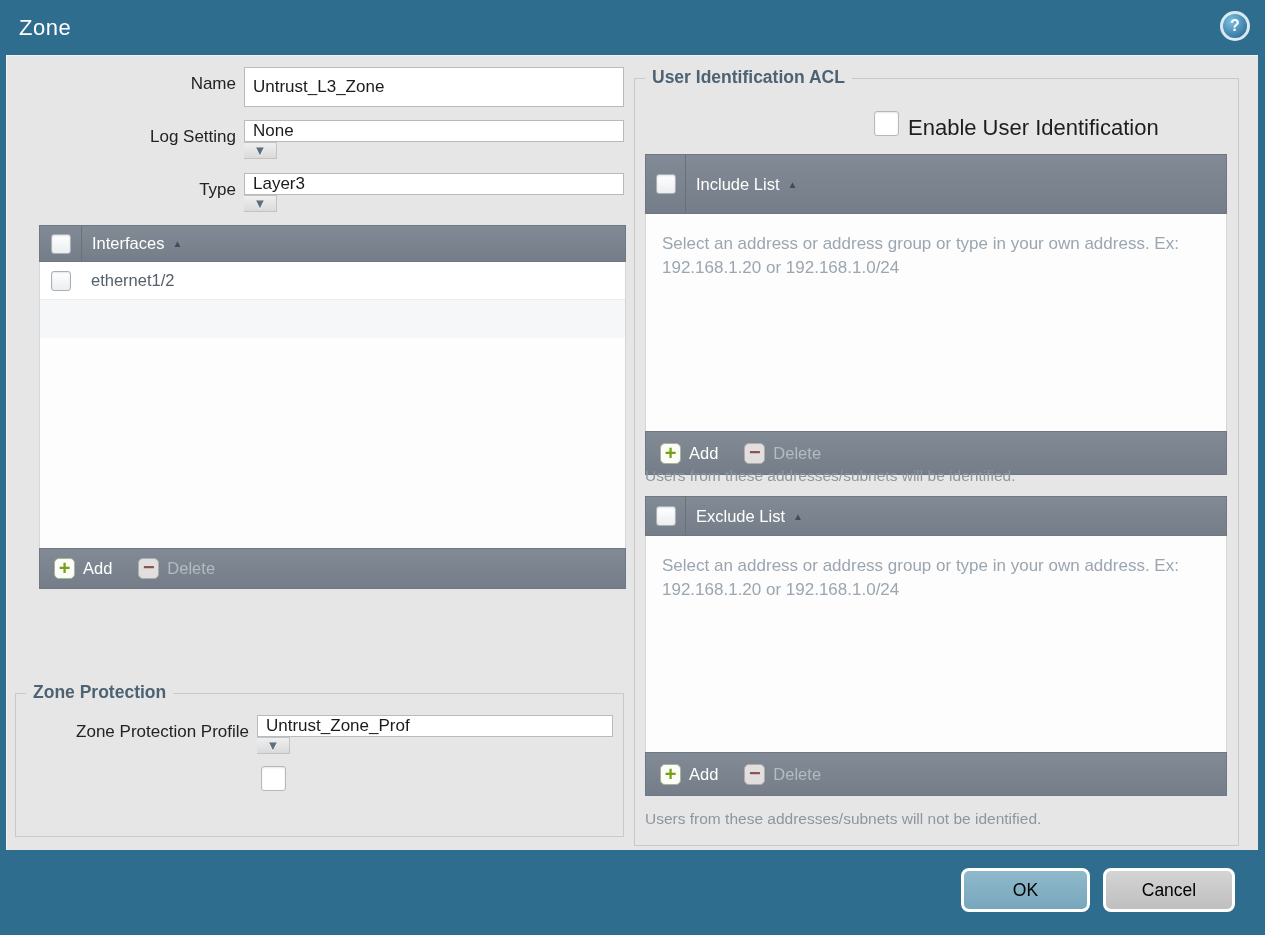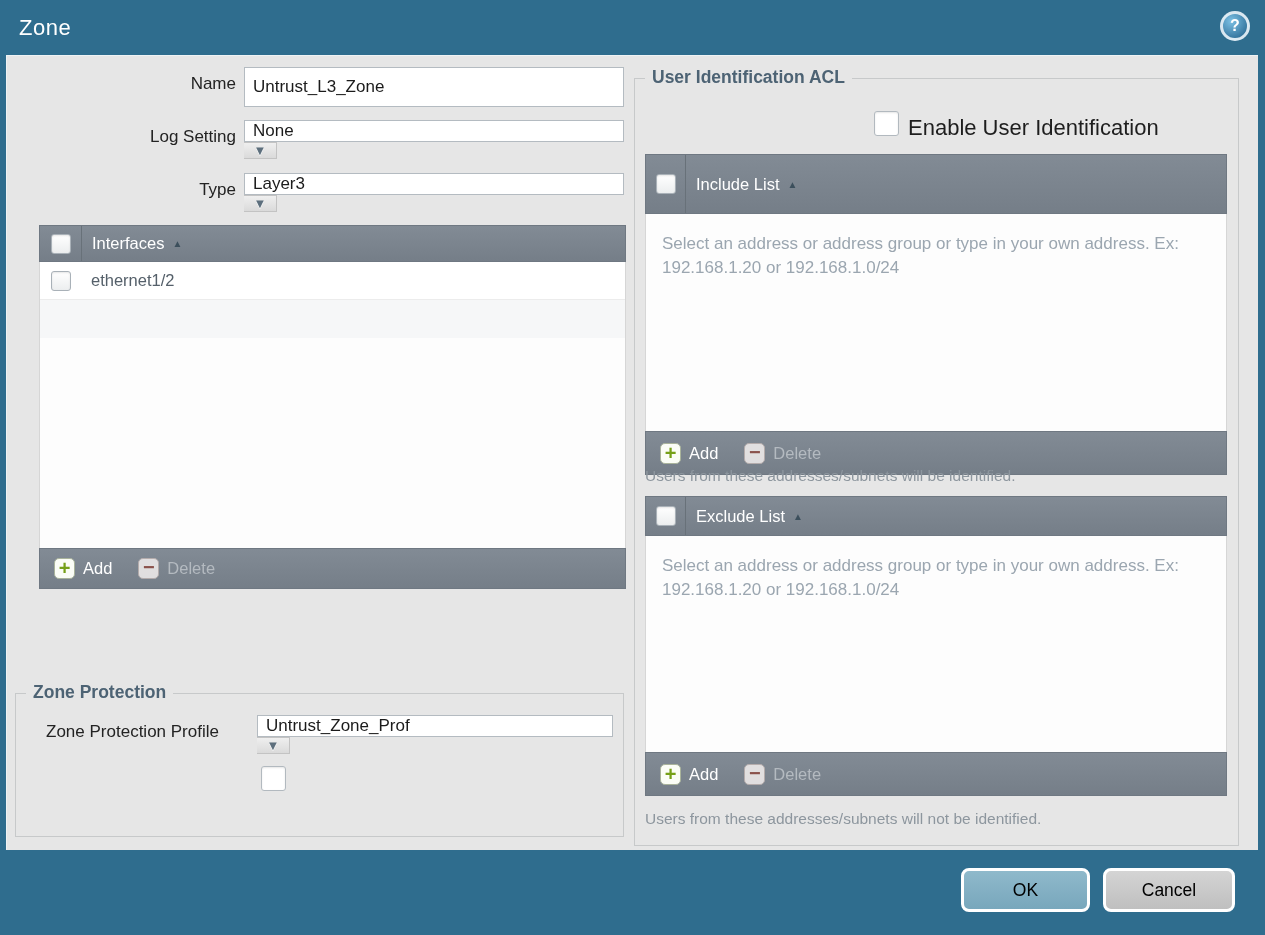--- a/index.html
+++ b/index.html
@@ -127,21 +127,21 @@
         </div>
         <div class="iconbtn" style="margin-left:26px;">
           <span class="delglyph">−</span>
           <span class="dellabel">Delete</span>
         </div>
       </div>
     </div>
 
     <div class="fs" style="left:8px;top:637px;width:609px;height:144px;">
       <div class="fslegend">Zone Protection</div>
-      <div class="flabel" style="left:0;top:21px;width:233px;text-align:center;">Zone Protection Profile</div>
+      <div class="flabel" style="left:0;top:21px;width:233px;">Zone Protection Profile</div>
       <div class="combo" style="left:241px;top:21px;width:356px;">
         <input value="Untrust_Zone_Prof" style="">
         <div class="ddbtn">
           <span class="ddglyph">▼</span>
         </div>
       </div>
       <div class="cb plain" style="position:absolute;left:245px;top:72px;width:25px;height:25px;"></div>
     </div>
 
     <div class="fs" style="left:627px;top:22px;width:605px;height:768px;">

